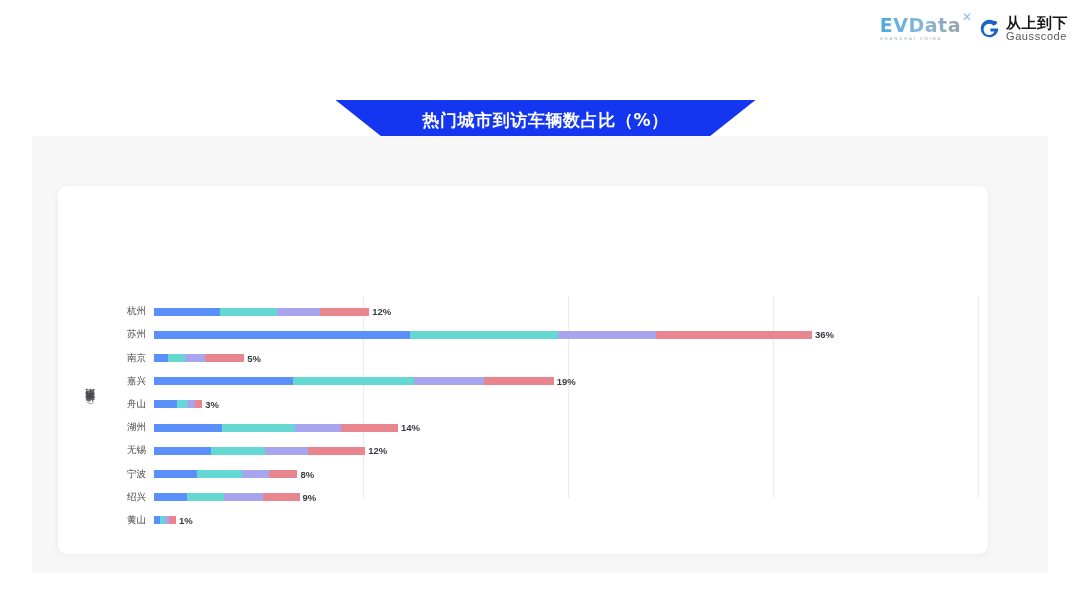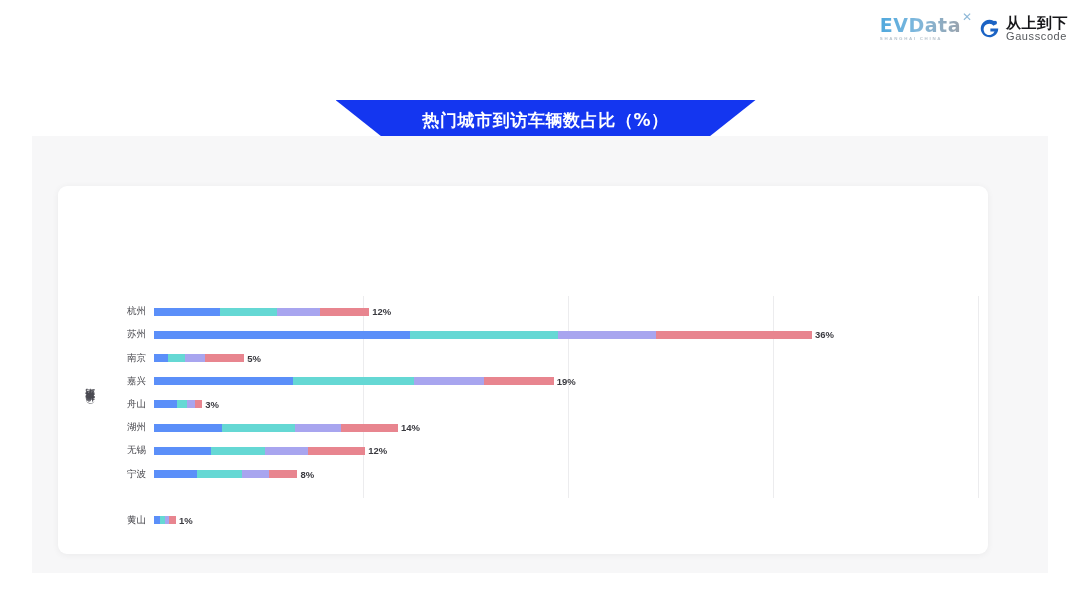--- a/index.html
+++ b/index.html
@@ -392,20 +392,32 @@
             <div class="bar-area">
               <div class="bar">
                 <div class="seg" style="width: 43.05px; background: rgb(91, 143, 249);"></div>
                 <div class="seg" style="width: 45.1px; background: rgb(101, 216, 212);"></div>
                 <div class="seg" style="width: 26.65px; background: rgb(168, 165, 239);"></div>
                 <div class="seg" style="width: 28.7px; background: rgb(232, 133, 143);"></div>
               </div>
               <div class="bar-value">8%</div>
             </div>
           </div>
+          <div class="row" style="top: 186.2px;">
+            <div class="row-label">绍兴</div>
+            <div class="bar-area">
+              <div class="bar">
+                <div class="seg" style="width: 32.8px; background: rgb(91, 143, 249);"></div>
+                <div class="seg" style="width: 36.9px; background: rgb(101, 216, 212);"></div>
+                <div class="seg" style="width: 38.95px; background: rgb(168, 165, 239);"></div>
+                <div class="seg" style="width: 36.9px; background: rgb(232, 133, 143);"></div>
+              </div>
+              <div class="bar-value">9%</div>
+            </div>
+          </div>
           <div class="row" style="top: 209.4px;">
             <div class="row-label">黄山</div>
             <div class="bar-area">
               <div class="bar">
                 <div class="seg" style="width: 6.15px; background: rgb(91, 143, 249);"></div>
                 <div class="seg" style="width: 5.125px; background: rgb(101, 216, 212);"></div>
                 <div class="seg" style="width: 4.1px; background: rgb(168, 165, 239);"></div>
                 <div class="seg" style="width: 6.56px; background: rgb(232, 133, 143);"></div>
               </div>
               <div class="bar-value">1%</div>

